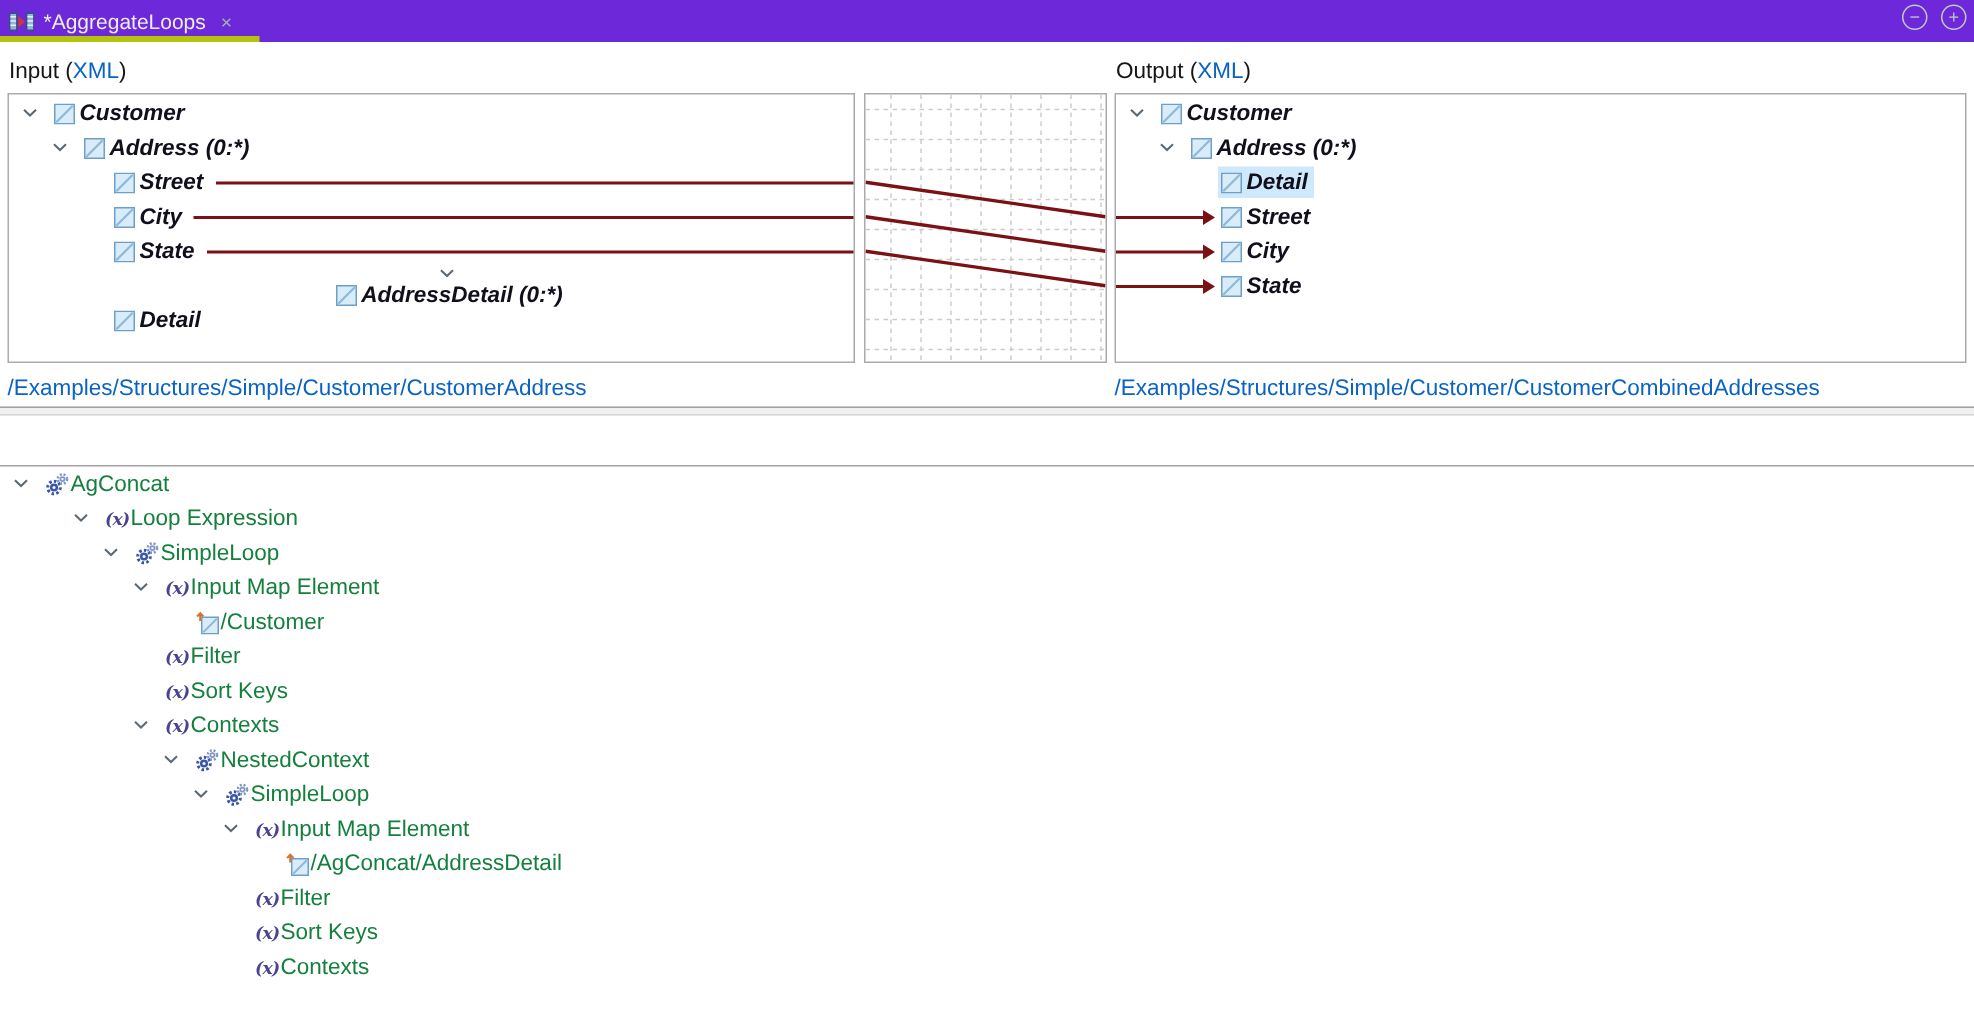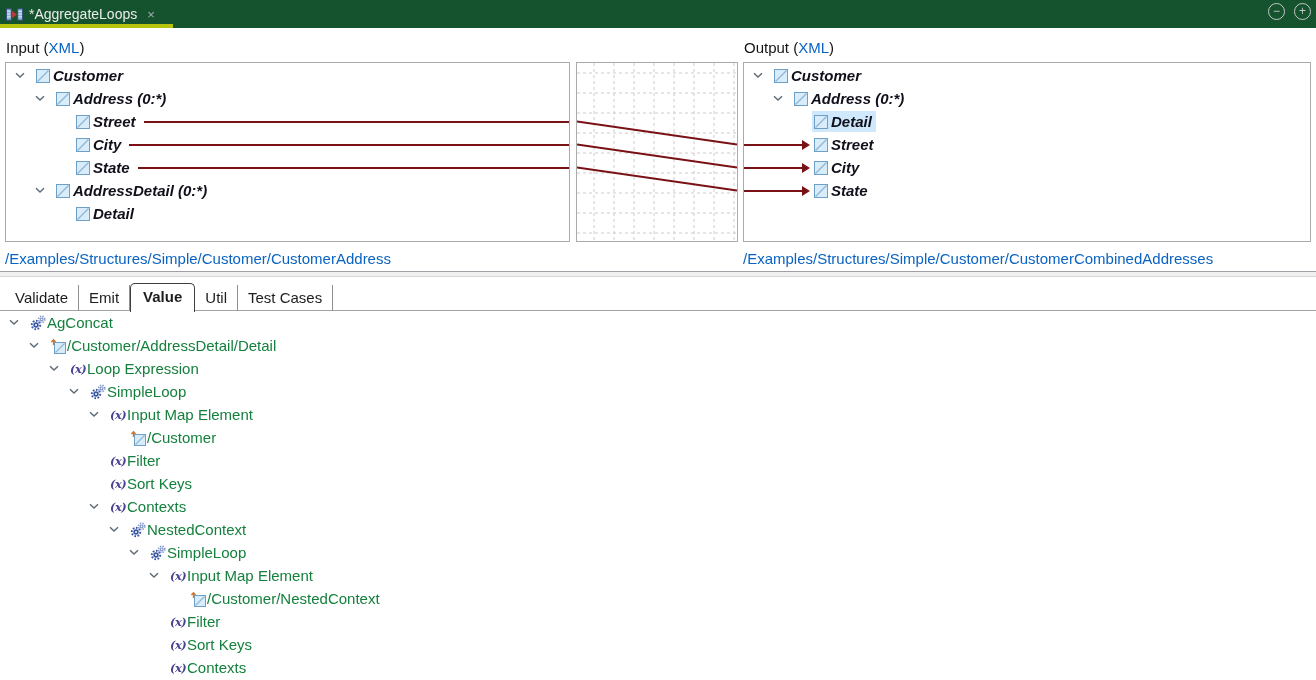--- a/index.html
+++ b/index.html
@@ -60,21 +60,21 @@
   
   #bottom-tree { position:absolute; top:311px; left:0; right:0; }
 
   svg { display:block; }
 </style>
 </head>
 <body>
 
 <div id="app">
 
-  <div class="titlebar" style="background: #14532d;">
+  <div class="titlebar" style="background: #6d28d9;">
     <div class="doc-tab">
       <span class="icon">
         <svg width="18" height="15" viewBox="0 0 18 15">
           <rect x="0.5" y="1.5" width="5" height="12" fill="#8fb3d9" stroke="#34507a"></rect>
           <path d="M1 4h4M1 7h4M1 10h4" stroke="#e8f0f8" stroke-width="1"></path>
           <rect x="12.5" y="1.5" width="5" height="12" fill="#8fb3d9" stroke="#34507a"></rect>
           <path d="M13 4h4M13 7h4M13 10h4" stroke="#e8f0f8" stroke-width="1"></path>
           <polygon points="6.5,3.5 11.5,7.5 6.5,11.5" fill="#c5393d"></polygon>
         </svg>
       </span>
@@ -161,21 +161,21 @@
       <span class="icon">
               <svg width="14" height="14" viewBox="0 0 14 14">
                 <rect x="0.5" y="0.5" width="13" height="13" fill="#d9ecf9" stroke="#6e9fc7"></rect>
                 <path d="M1.5 12.5 L12.5 1.5" stroke="#8fb8d9" stroke-width="1.5"></path>
               </svg>
             </span>
       <span class="lbl">State</span>
     </span>
   <span class="map-line" style="background: rgb(122, 17, 21);"></span>
         </div>
-        <div class="trow" style="padding-left: 26px; top: 116px;">
+        <div class="trow" style="padding-left: 26px; top: 116px; flex-direction: column;">
     <span class="chev">
             <svg width="10" height="7" viewBox="0 0 10 7">
               <path d="M1 1.2 L5 5 L9 1.2" fill="none" stroke="#5d6a75" stroke-width="1.4"></path>
             </svg>
           </span>
     <span class="hl">
       <span class="icon">
               <svg width="14" height="14" viewBox="0 0 14 14">
                 <rect x="0.5" y="0.5" width="13" height="13" fill="#d9ecf9" stroke="#6e9fc7"></rect>
                 <path d="M1.5 12.5 L12.5 1.5" stroke="#8fb8d9" stroke-width="1.5"></path>
@@ -317,27 +317,20 @@
           </span>
         </div>
       </div>
   </div>
 
   <a class="path-link" style="left:5px; top:250px;">/Examples/Structures/Simple/Customer/CustomerAddress</a>
   <a class="path-link" style="left:743px; top:250px;">/Examples/Structures/Simple/Customer/CustomerCombinedAddresses</a>
 
   <div class="splitter"></div>
 
-  <div class="tabstrip" id="tabstrip">
-      <div class="tab">Validate</div>
-      <div class="tab">Emit</div>
-      <div class="tab sel">Value</div>
-      <div class="tab">Util</div>
-      <div class="tab">Test Cases</div>
-    </div>
   <div class="tabline"></div>
 
   <div id="bottom-tree">
       <div class="trow" style="padding-left: 6px;">
     <span class="chev">
           <svg width="10" height="7" viewBox="0 0 10 7">
             <path d="M1 1.2 L5 5 L9 1.2" fill="none" stroke="#5d6a75" stroke-width="1.4"></path>
           </svg>
         </span>
     <span class="hl">
@@ -347,37 +340,20 @@
               <circle cx="6" cy="10" r="2.7" fill="#3a57a5"></circle>
               <circle cx="6" cy="10" r="1" fill="#fff"></circle>
               <circle cx="11.6" cy="4.4" r="3.1" fill="none" stroke="#8094c5" stroke-width="1.7" stroke-dasharray="1.3 1.2"></circle>
               <circle cx="11.6" cy="4.4" r="1.9" fill="#8094c5"></circle>
               <circle cx="11.6" cy="4.4" r="0.8" fill="#fff"></circle>
             </svg>
           </span>
       <span class="lbl">AgConcat</span>
     </span>
   </div>
-      <div class="trow" style="padding-left: 26px;">
-    <span class="chev">
-          <svg width="10" height="7" viewBox="0 0 10 7">
-            <path d="M1 1.2 L5 5 L9 1.2" fill="none" stroke="#5d6a75" stroke-width="1.4"></path>
-          </svg>
-        </span>
-    <span class="hl">
-      <span class="icon">
-            <svg width="16" height="16" viewBox="0 0 16 16">
-              <rect x="4.5" y="4.5" width="11" height="11" fill="#d9ecf9" stroke="#6e9fc7"></rect>
-              <path d="M5.5 14.5 L14.5 5.5" stroke="#8fb8d9" stroke-width="1.3"></path>
-              <path d="M3.5 7 L3.5 2 M1.4 4 L3.5 1.8 L5.6 4" fill="none" stroke="#d0762e" stroke-width="1.4"></path>
-            </svg>
-          </span>
-      <span class="lbl">/Customer/AddressDetail/Detail</span>
-    </span>
-  </div>
       <div class="trow" style="padding-left: 46px;">
     <span class="chev">
           <svg width="10" height="7" viewBox="0 0 10 7">
             <path d="M1 1.2 L5 5 L9 1.2" fill="none" stroke="#5d6a75" stroke-width="1.4"></path>
           </svg>
         </span>
     <span class="hl">
       <span class="icon">
             <i class="xicon">(x)</i>
           </span>
@@ -517,21 +493,21 @@
       <div class="trow" style="padding-left: 166px;">
     <span class="chev"></span>
     <span class="hl">
       <span class="icon">
             <svg width="16" height="16" viewBox="0 0 16 16">
               <rect x="4.5" y="4.5" width="11" height="11" fill="#d9ecf9" stroke="#6e9fc7"></rect>
               <path d="M5.5 14.5 L14.5 5.5" stroke="#8fb8d9" stroke-width="1.3"></path>
               <path d="M3.5 7 L3.5 2 M1.4 4 L3.5 1.8 L5.6 4" fill="none" stroke="#d0762e" stroke-width="1.4"></path>
             </svg>
           </span>
-      <span class="lbl">/Customer/NestedContext</span>
+      <span class="lbl">/AgConcat/AddressDetail</span>
     </span>
   </div>
       <div class="trow" style="padding-left: 146px;">
     <span class="chev"></span>
     <span class="hl">
       <span class="icon">
             <i class="xicon">(x)</i>
           </span>
       <span class="lbl">Filter</span>
     </span>

